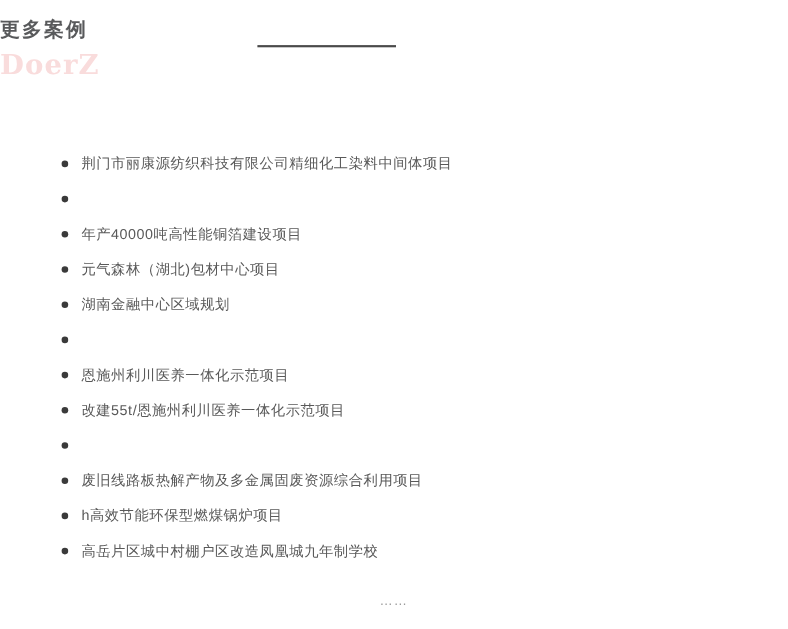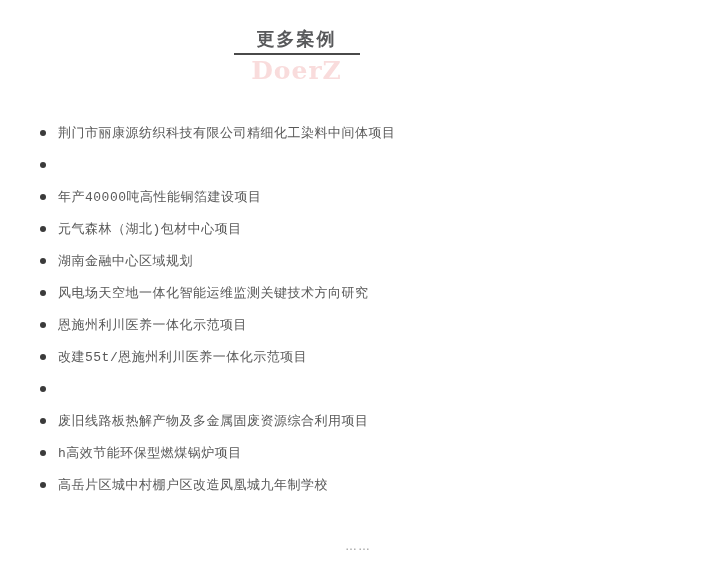--- a/index.html
+++ b/index.html
@@ -11,24 +11,23 @@
     width: 716px;
     height: 572px;
     position: relative;
     overflow: hidden;
     font-family: "Liberation Sans", sans-serif;
   }
 
   
   .header {
     position: absolute;
-    top: 28px;
+    top: 16px;
     left: 0;
     width: 593px;
-    text-align: center;
   }
   .page-title {
     display: inline-block;
     font-size: 18px;
     font-weight: bold;
     color: #58595b;
     letter-spacing: 2px;
     line-height: 22px;
   }
   .title-underline {
@@ -46,24 +45,23 @@
     margin-top: -1px;
     letter-spacing: 1px;
     user-select: none;
   }
 
   
   .case-list {
     position: absolute;
     left: 40px;
     top: 117px;
-    margin: 0;
+    margin: 16px;
     padding: 0;
     list-style: none;
-    font-family: Liberation Mono, monospace;
   }
   .case-item {
     height: 32px;
     display: flex;
     align-items: center;
     cursor: pointer;
   }
   .bullet {
     width: 6px;
     height: 6px;
@@ -122,21 +120,20 @@
       <span class="case-text">元气森林（湖北)包材中心项目</span>
     </li>
 
     <li class="case-item">
       <span class="bullet"></span>
       <span class="case-text">湖南金融中心区域规划</span>
     </li>
 
     <li class="case-item">
       <span class="bullet"></span>
-      <span class="case-text">风电场天空地一体化智能运维监测关键技术方向研究</span>
     </li>
 
     <li class="case-item">
       <span class="bullet"></span>
       <span class="case-text">恩施州利川医养一体化示范项目</span>
     </li>
 
     <li class="case-item">
       <span class="bullet"></span>
       <span class="case-text">改建55t/恩施州利川医养一体化示范项目</span>

